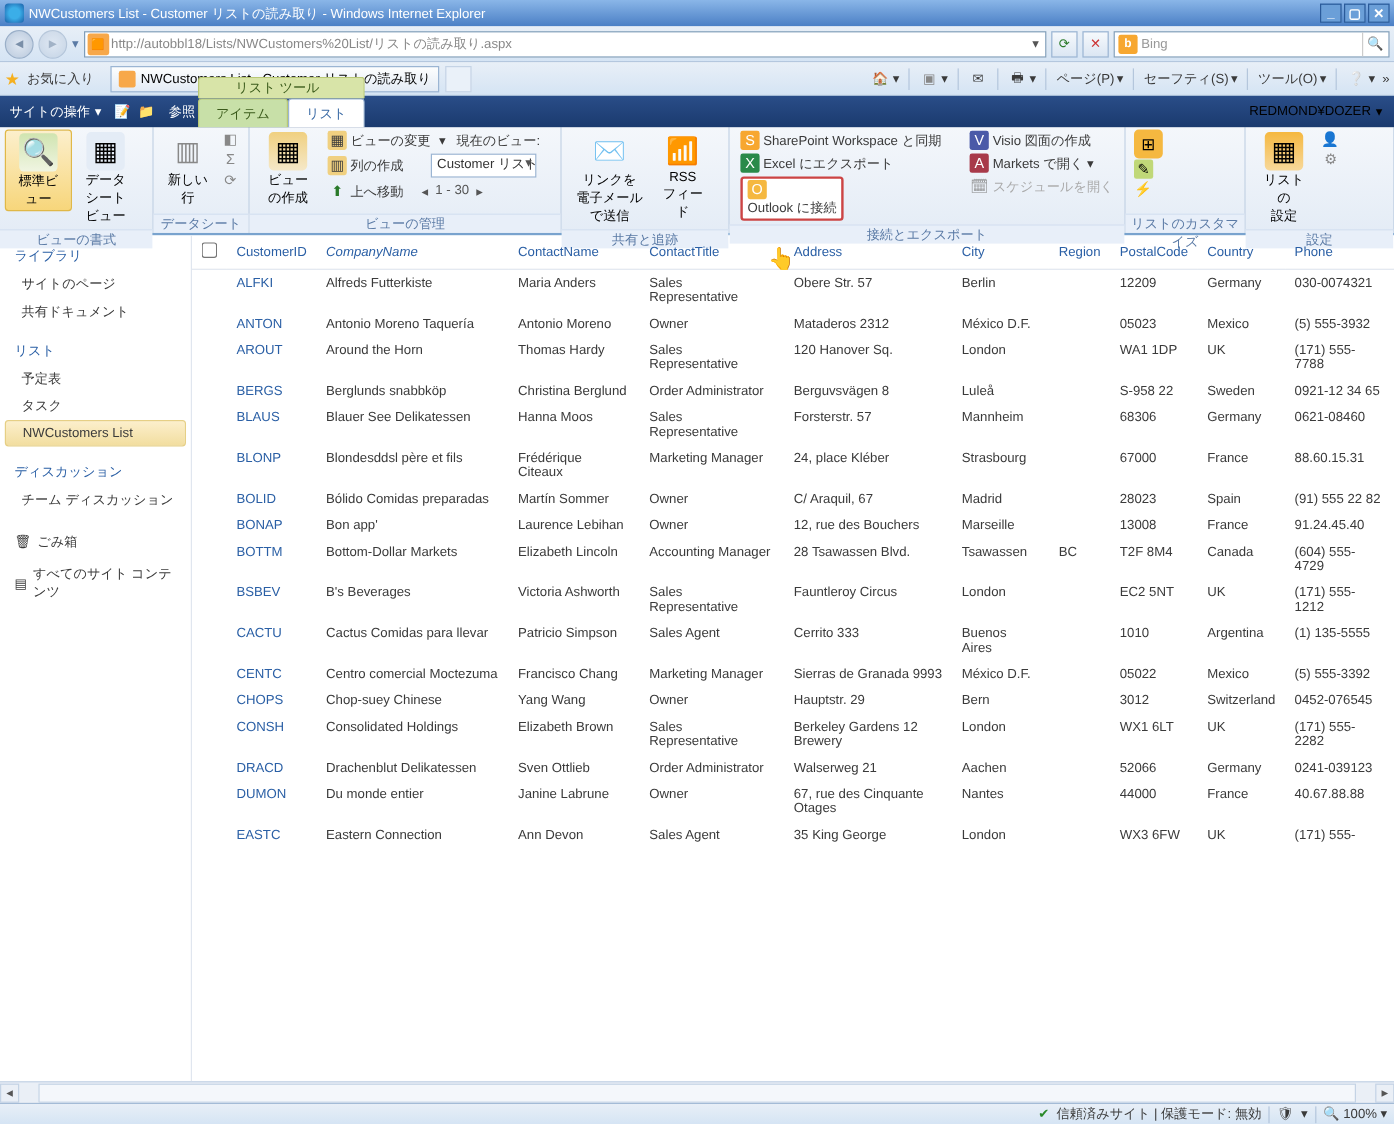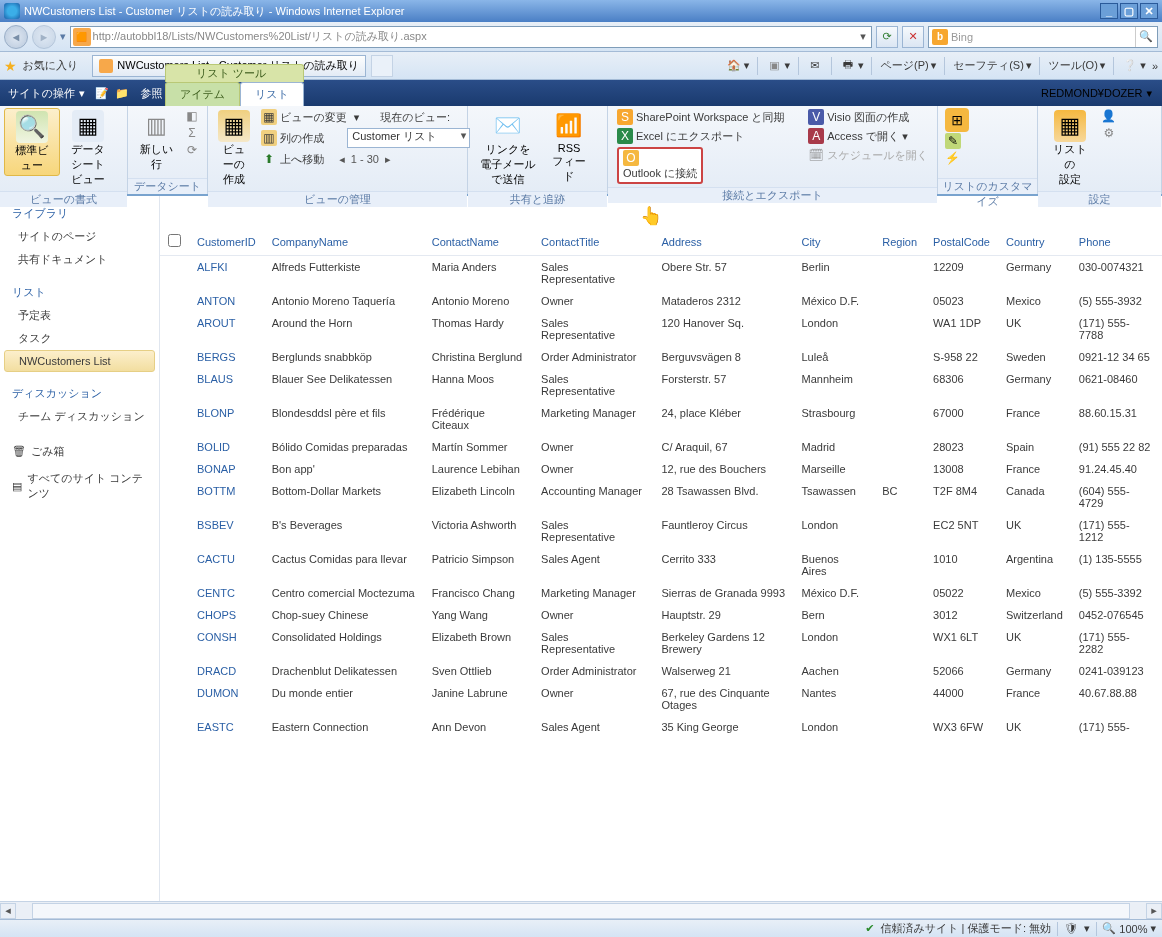--- a/index.html
+++ b/index.html
@@ -67,21 +67,21 @@
 
 
 .content { display: flex; height: calc(937px - 22px - 30px - 28px - 26px - 90px - 18px - 18px); overflow: hidden; }
 .quicklaunch { width: 160px; border-right: 1px solid #e0e6ef; padding: 6px 0; overflow-y: auto; }
 .ql-header { color: #2a5fa5; padding: 4px 12px; font-weight: normal; }
 .ql-item { padding: 4px 12px 4px 18px; color: #3a3a3a; }
 .ql-item.selected { background: linear-gradient(#fcefcc, #f2dea0); border: 1px solid #e6cf85; border-radius: 3px; margin: 0 4px; padding-left: 14px; }
 .ql-sep { height: 10px; }
 .ql-bottom { padding: 6px 12px; display: flex; align-items: center; gap: 5px; color: #3a3a3a; }
 
-.listview { flex: 1; overflow: auto; margin-top: 32px; }
+.listview { flex: 1; overflow: auto; }
 .list-table { width: 100%; border-collapse: collapse; }
 .list-table th { text-align: left; padding: 6px 8px; color: #2a5fa5; font-weight: normal; border-bottom: 1px solid #e4e9f1; }
 .list-table td { padding: 5px 8px; color: #3a3a3a; vertical-align: top; }
 .list-table td.link { color: #2a5fa5; }
 .chk-col { width: 24px; text-align: center; }
 
 
 .hscroll { height: 18px; background: #eaeff6; border-top: 1px solid #c4d3e5; display: flex; align-items: center; }
 .hscroll-track { flex: 1; height: 16px; border: 1px solid #c4d3e5; background: #f4f7fb; margin: 0 16px; position: relative; }
 .hscroll-arrow { width: 16px; height: 16px; border: 1px solid #c4d3e5; display: flex; align-items: center; justify-content: center; color: #555; }
@@ -209,26 +209,26 @@
     <div class="rg-body">
       <div class="rg-big">
         <div class="big-icon" style="background:linear-gradient(#f0d080,#f5e8c8);">▦</div>
         <span style="white-space:normal;">ビューの作成</span>
       </div>
       <div class="rg-col" style="flex:1;">
         <div class="rg-row">
           <span class="sm-icon" style="background:#f0d080;">▦</span>
           <span>ビューの変更</span>
           <span style="margin-left:4px;">▾</span>
-          <span style="margin-left:18px;text-align:right;">現在のビュー:</span>
+          <span style="margin-left:6px;text-align:right;">現在のビュー:</span>
         </div>
         <div class="rg-row">
           <span class="sm-icon" style="background:#f0d080;">▥</span>
           <span>列の作成</span>
-          <div class="view-select" style="margin-left:20px;width:123px;"><span>Customer リスト</span></div>
+          <div class="view-select" style="margin-left:20px;width:88px;"><span>Customer リスト</span></div>
         </div>
         <div class="rg-row">
           <span class="sm-icon" style="color:#2a7a2a;">⬆</span>
           <span>上へ移動</span>
           <div class="paging" style="margin-left:12px;">
             <span>◂</span>
             <span>1 - 30</span>
             <span>▸</span>
           </div>
         </div>
@@ -271,21 +271,21 @@
           </span>
         </div>
       </div>
       <div class="rg-col">
         <div class="rg-row">
           <span class="sm-icon" style="background:#4a5aa8;color:#fff;">V</span>
           <span>Visio 図面の作成</span>
         </div>
         <div class="rg-row">
           <span class="sm-icon" style="background:#a83a4a;color:#fff;">A</span>
-          <span>Access で開く</span>
+          <span>Markets で開く</span>
           <span>▾</span>
         </div>
         <div class="rg-row">
           <span class="sm-icon" style="color:#888;">🗓</span>
           <span style="color:#aaa;">スケジュールを開く</span>
         </div>
       </div>
     </div>
     <div class="rg-title">接続とエクスポート</div>
   </div>
@@ -340,21 +340,21 @@
         <span>すべてのサイト コンテンツ</span>
       </div>
   </div>
 
   <div class="listview">
     <table class="list-table">
       <thead>
         <tr>
           <th class="chk-col"><input type="checkbox" style=""></th>
           <th>CustomerID</th>
-          <th style="width:160px;">CompanyName</th>
+          <th style="width:160px;font-style:italic;">CompanyName</th>
           <th>ContactName</th>
           <th>ContactTitle</th>
           <th style="width:140px;">Address</th>
           <th>City</th>
           <th>Region</th>
           <th>PostalCode</th>
           <th>Country</th>
           <th>Phone</th>
         </tr>
       </thead>

